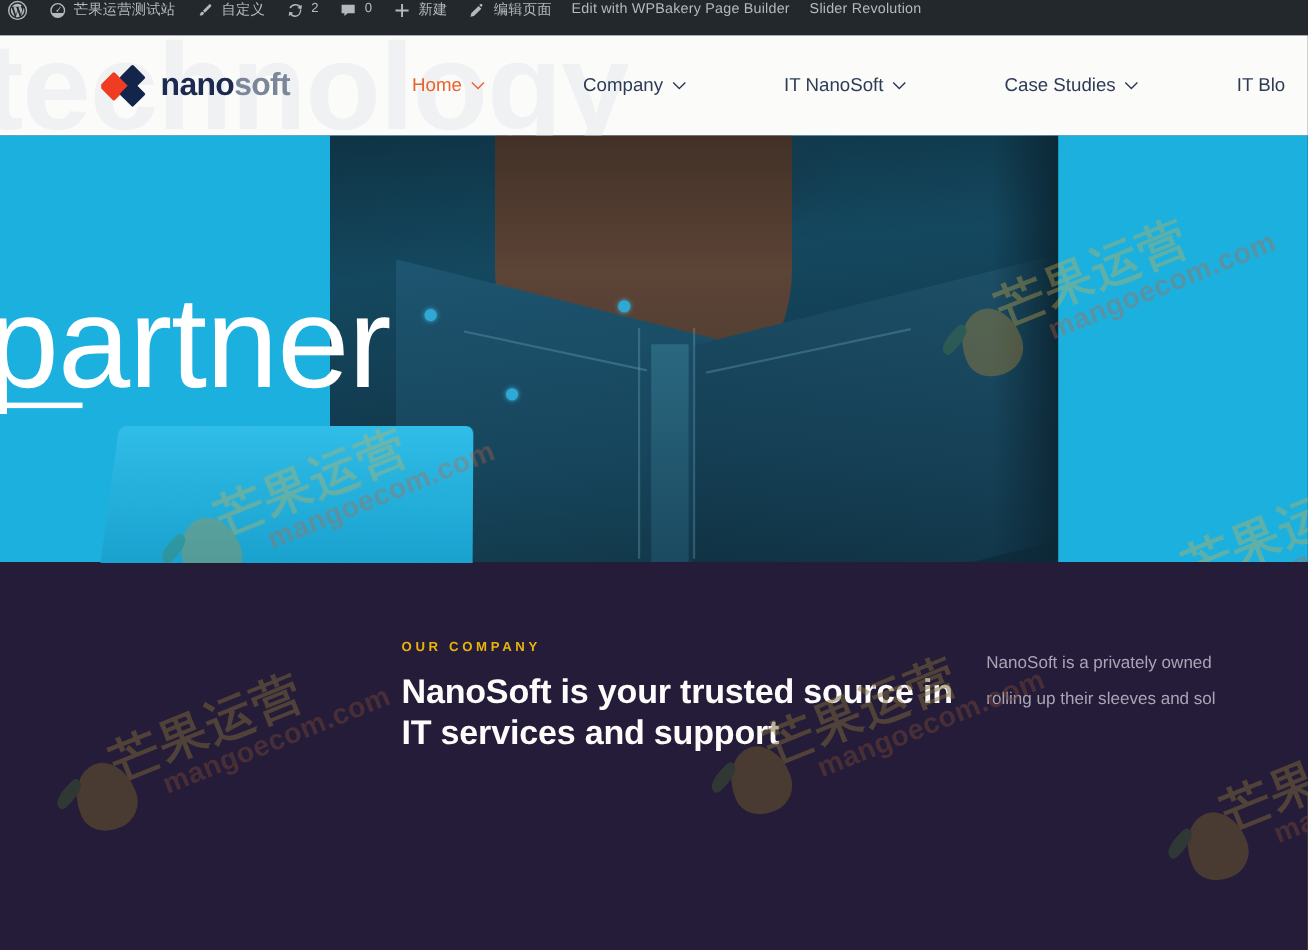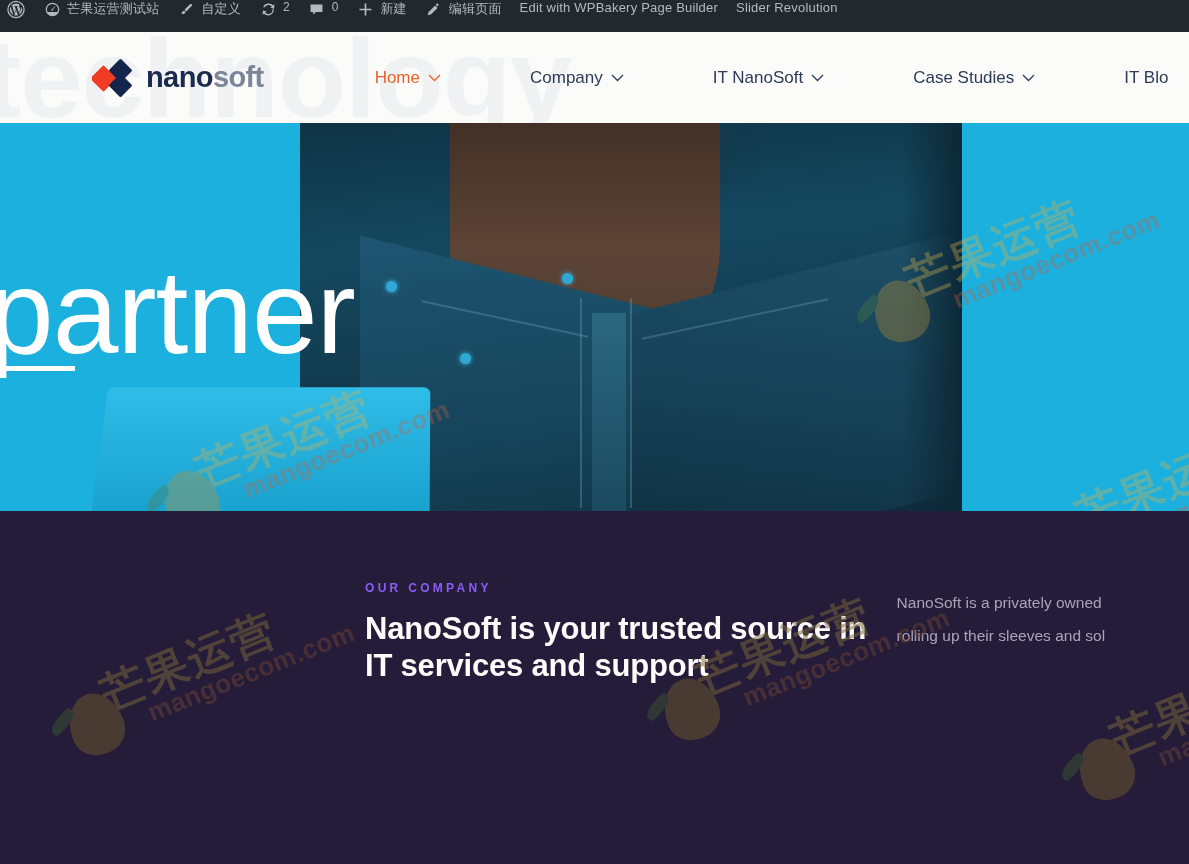--- a/index.html
+++ b/index.html
@@ -179,21 +179,21 @@
     z-index:10;
   }
   .company-inner {
     position:relative; z-index:3;
     padding-top:70px;
     display:flex;
     padding-left:365px;
   }
   .col-left { width:600px; }
   .eyebrow {
-    color:#8b5cf6;
+    color:#eab308;
     font-size:12px;
     font-weight:700;
     letter-spacing:3.3px;
     margin-bottom:16px;
   }
   .company-title {
     color:#fdfcfa;
     font-size:31px;
     font-weight:700;
     line-height:1.18;

